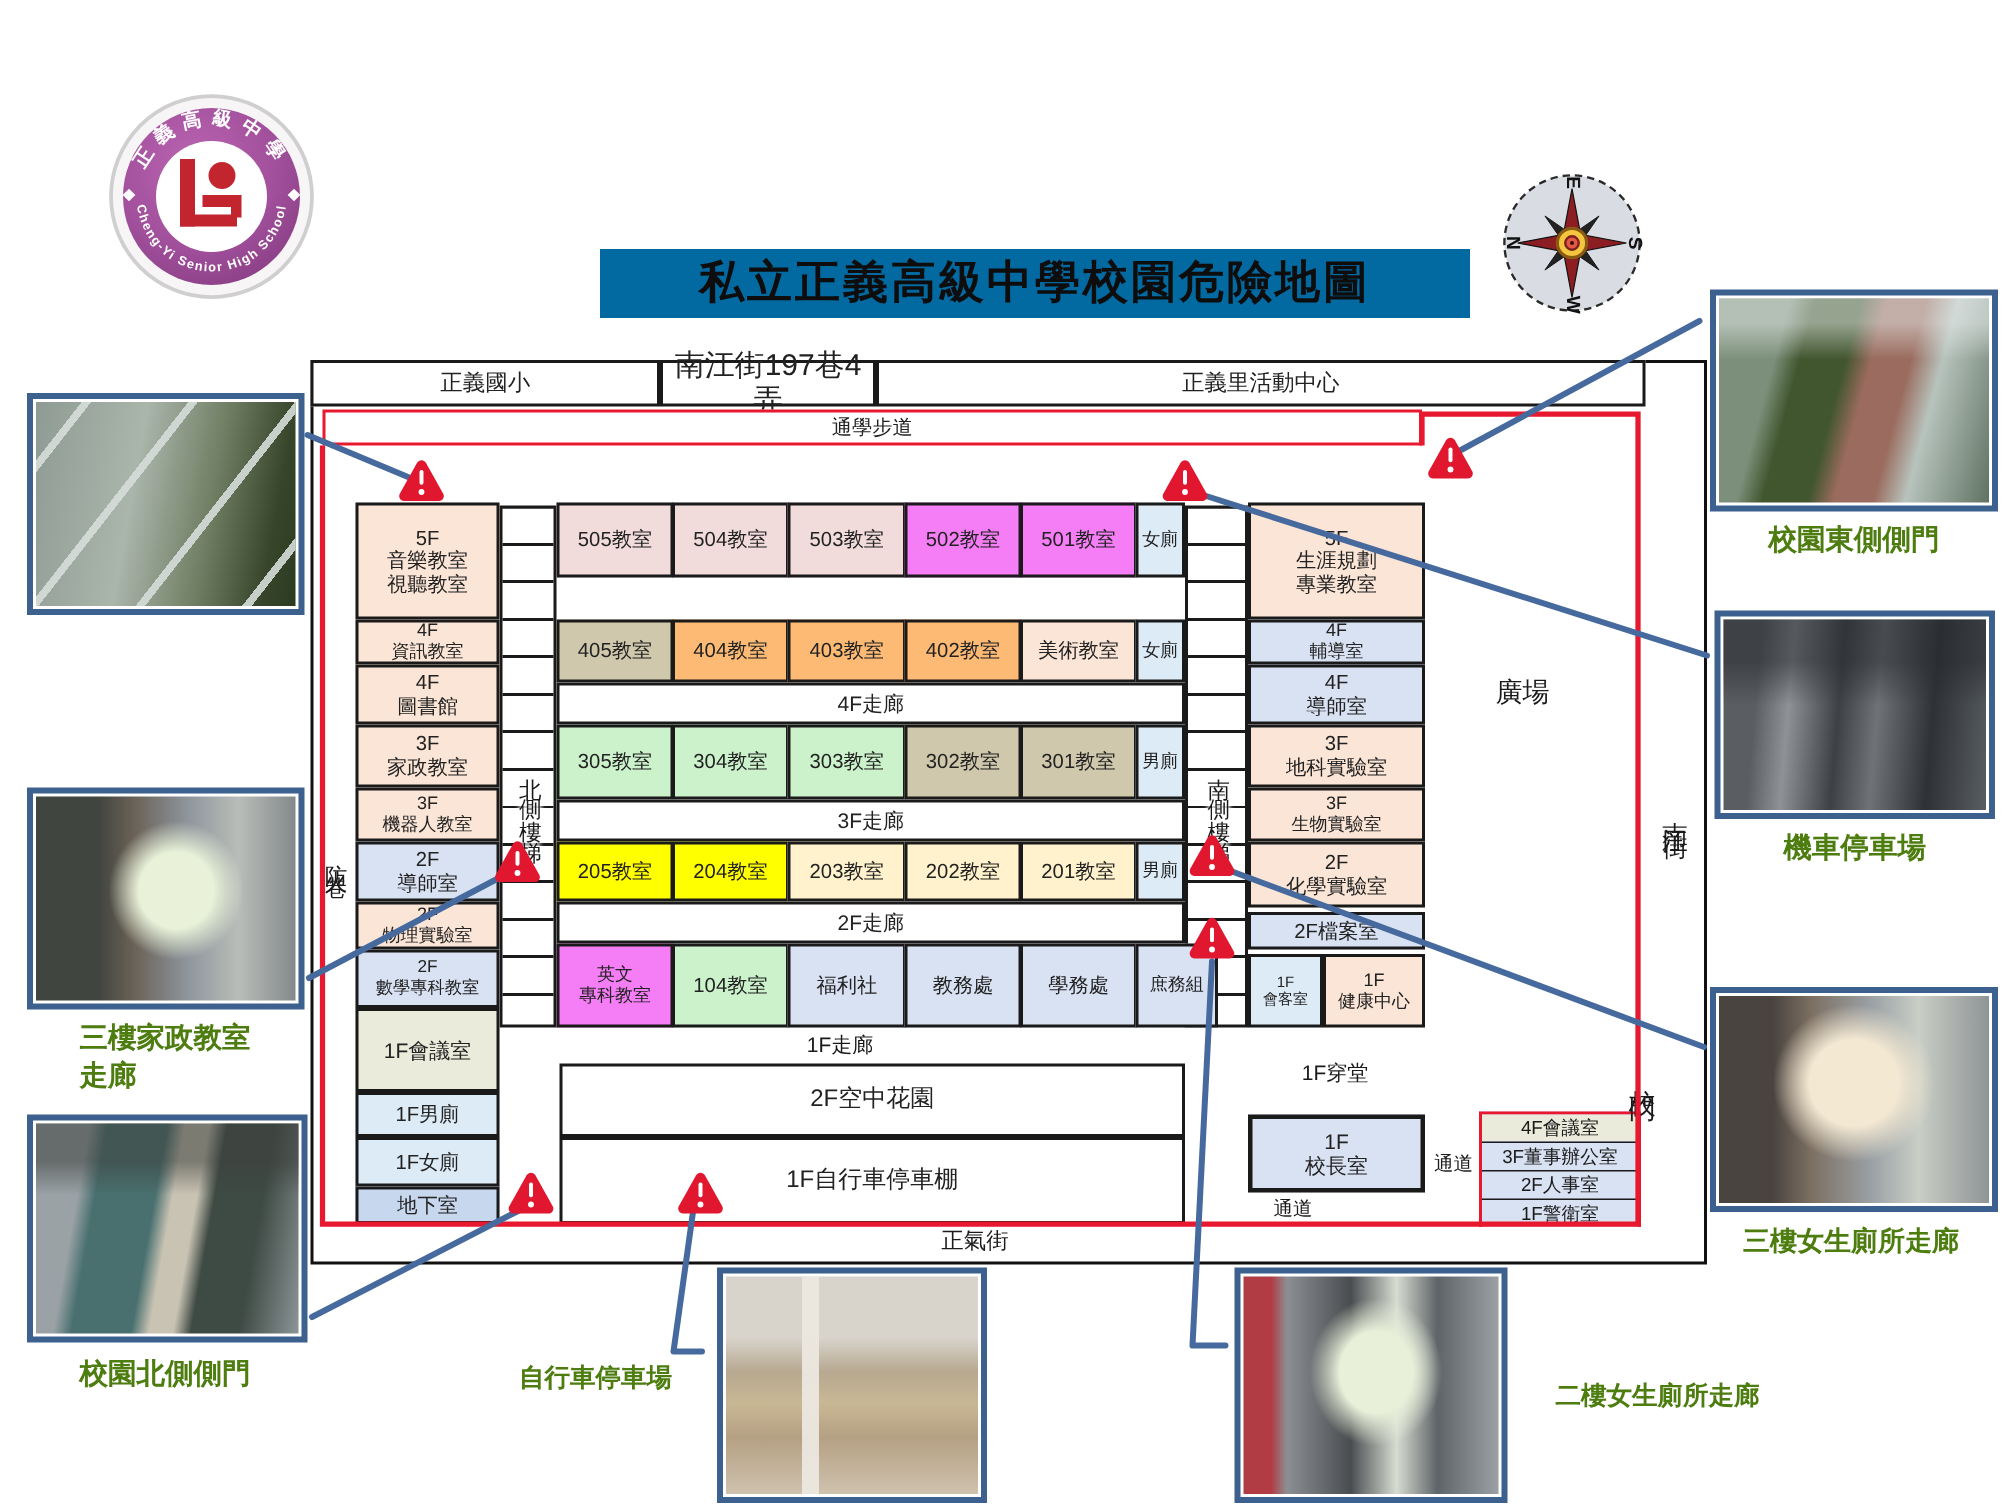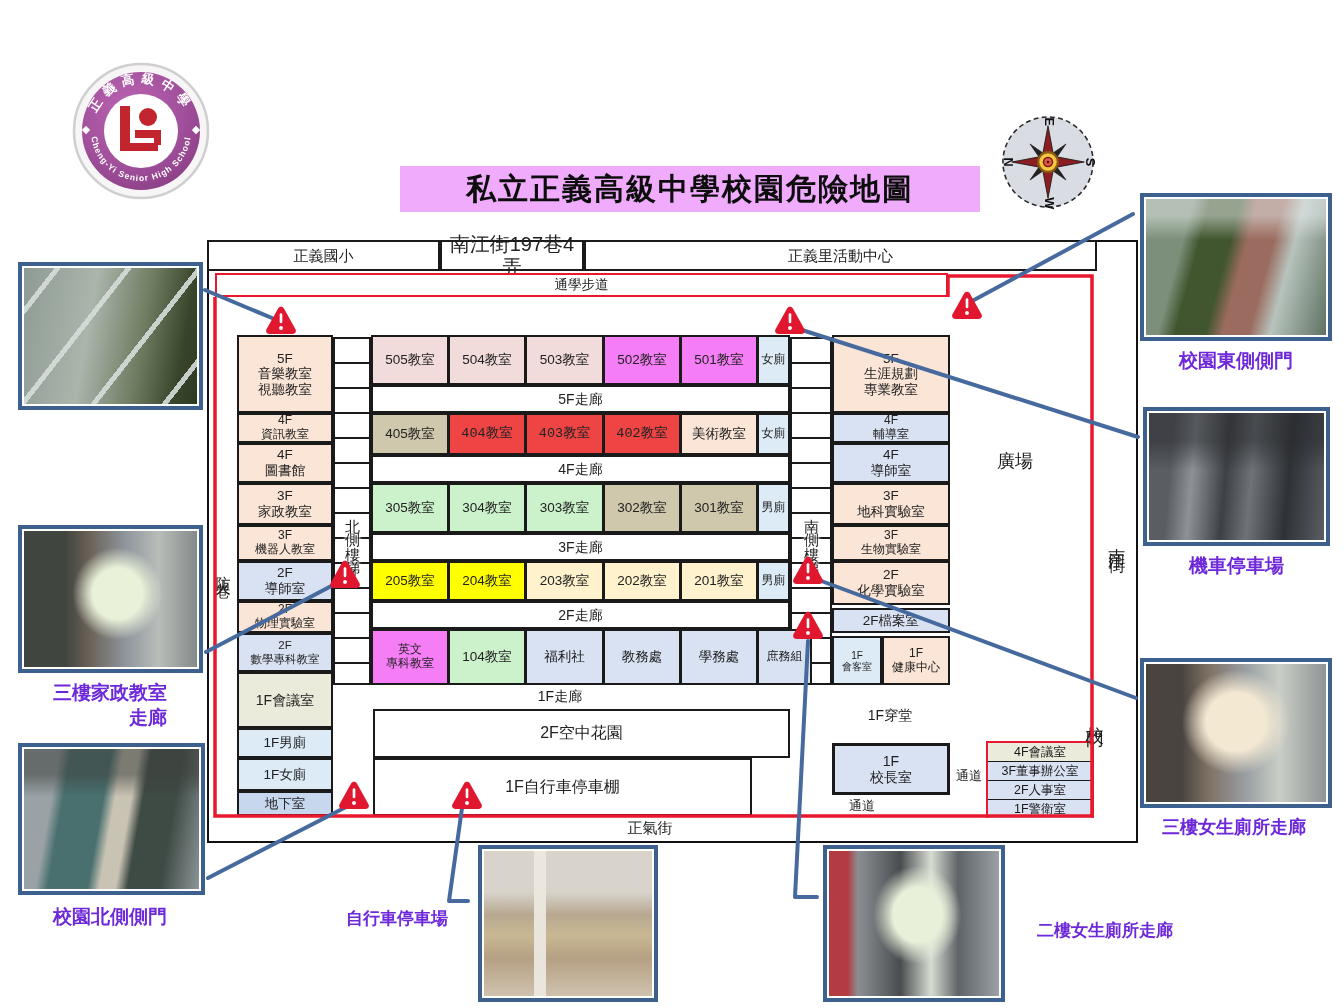--- a/index.html
+++ b/index.html
@@ -7,34 +7,34 @@
        font-family:"Liberation Sans","DejaVu Sans",sans-serif;color:#1a1a1a;}
   #stage{position:absolute;left:0;top:0;width:1344px;height:1008px;}
   .abs{position:absolute;box-sizing:border-box;}
   .cell{position:absolute;box-sizing:border-box;border:2px solid #1a1a1a;background:#fff;
         display:flex;align-items:center;justify-content:center;text-align:center;
         white-space:pre-line;line-height:1.15;font-size:13.5px;color:#222;}
   .s{font-size:12px;}
   .xs{font-size:10px;line-height:1.1;}
   .c-pe{background:#fbe5d6;} .c-bl{background:#d9e2f3;} .c-cy{background:#ddebf7;}
   .c-db{background:#c7d7ee;} .c-be{background:#ebebdb;} .c-ro{background:#f2dcdb;}
-  .c-ma{background:#f57df5;} .c-ta{background:#cfc8ac;} .c-la{background:#ef4444;font-family:Liberation Mono, monospace;}
+  .c-ma{background:#f57df5;} .c-ta{background:#cfc8ac;} .c-la{background:#fdba74;}
   .c-gr{background:#ccf2cb;} .c-ye{background:#ffff00;} .c-py{background:#fff2cc;}
   .lbl{position:absolute;box-sizing:border-box;display:flex;align-items:center;justify-content:center;
        text-align:center;white-space:pre-line;line-height:1.2;color:#1a1a1a;}
   .vert{writing-mode:vertical-rl;letter-spacing:4px;}
   .stair{position:absolute;box-sizing:border-box;border:2px solid #1a1a1a;
          background-image:repeating-linear-gradient(to bottom,#fff 0 23px,#1a1a1a 23px 25px);}
   .stair .sl{position:absolute;left:0;top:78px;width:100%;height:235px;display:flex;align-items:center;
          justify-content:center;writing-mode:vertical-rl;letter-spacing:14px;font-size:15px;
          text-shadow:0 0 3px #fff,0 0 3px #fff,0 0 4px #fff;}
   .frame{position:absolute;box-sizing:border-box;border:4px solid #3d618f;background:#fff;padding:2px;}
   .pic{width:100%;height:100%;}
-  .cap{position:absolute;display:flex;align-items:center;justify-content:center;text-align:right;
-       white-space:pre-line;font-weight:bold;line-height:1.3;color:#6d28d9;}
+  .cap{position:absolute;display:flex;align-items:center;justify-content:center;text-align:left;
+       white-space:pre-line;font-weight:bold;line-height:1.3;color:#4d7c0f;}
   .ph1{background:
     repeating-linear-gradient(128deg,rgba(220,226,222,0) 0 24px,rgba(214,221,218,.9) 24px 29px,rgba(220,226,222,0) 29px 56px),
     linear-gradient(100deg,#8e9b94 0%,#aab5ab 38%,#6f7d62 66%,#37462a 88%,#2c3a22 100%);}
   .ph2{background:
     radial-gradient(ellipse 26% 34% at 54% 46%,#e9f2d9 0 55%,rgba(0,0,0,0) 100%),
     linear-gradient(90deg,#41453f 0 24%,#6b6258 38%,#8d949b 58%,#b9bdb9 78%,#84898a 100%);}
   .ph3{background:
     linear-gradient(to bottom,rgba(60,64,60,.55) 0 18%,rgba(0,0,0,0) 34%),
     linear-gradient(100deg,#9aa2a6 0 18%,#49706f 24% 44%,#c9c3b4 50% 58%,#3e4a44 64% 80%,#8c9597 100%);}
   .ph4{background:
@@ -82,21 +82,21 @@
       <rect x="13" y="-3" width="7" height="15"></rect>
     </g>
     <text font-size="13" font-weight="bold" fill="#fff" letter-spacing="6">
       <textPath href="#arcT" startOffset="50%" text-anchor="middle">正義高級中學</textPath>
     </text>
     <text font-size="8.5" font-weight="bold" fill="#fff" letter-spacing="1">
       <textPath href="#arcB" startOffset="50%" text-anchor="middle">Cheng-Yi Senior High School</textPath>
     </text>
   </svg>
 
-  <div class="lbl" style="left:400px;top:166px;width:580px;height:46px;background:#f0abfc;
+  <div class="lbl" style="left:400px;top:166px;width:580px;height:46px;background:#0369a1;
        font-size:30px;font-weight:bold;letter-spacing:2px;color:#0d0d0d">私立正義高級中學校園危險地圖</div>
 
   <svg class="abs" style="left:999px;top:113px" width="98" height="98" viewBox="0 0 100 100">
     <circle cx="50" cy="50" r="46" fill="#d9dde3" stroke="#2a2a2a" stroke-width="1.6" stroke-dasharray="5 3.4"></circle>
     <g fill="#222" stroke="#111" stroke-width="0.6">
       <path d="M50,24 L54,46 L50,52 L46,46 Z" transform="rotate(45 50 50)"></path>
       <path d="M50,24 L54,46 L50,52 L46,46 Z" transform="rotate(135 50 50)"></path>
       <path d="M50,24 L54,46 L50,52 L46,46 Z" transform="rotate(225 50 50)"></path>
       <path d="M50,24 L54,46 L50,52 L46,46 Z" transform="rotate(315 50 50)"></path>
     </g>
@@ -173,21 +173,20 @@
 會客室</div>
   <div class="cell c-pe s" style="left:882px;top:636px;width:68px;height:49px">1F
 健康中心</div>
 
   <div class="cell c-ro" style="left:371px;top:335px;width:78px;height:50px">505教室</div>
   <div class="cell c-ro" style="left:448px;top:335px;width:78px;height:50px">504教室</div>
   <div class="cell c-ro" style="left:525px;top:335px;width:79px;height:50px">503教室</div>
   <div class="cell c-ma" style="left:603px;top:335px;width:78px;height:50px">502教室</div>
   <div class="cell c-ma" style="left:680px;top:335px;width:78px;height:50px">501教室</div>
   <div class="cell c-cy s" style="left:757px;top:335px;width:33px;height:50px">女廁</div>
-  <div class="cell" style="left:371px;top:385px;width:419px;height:28px;font-size:14px">5F走廊</div>
 
   <div class="cell c-ta" style="left:371px;top:413px;width:78px;height:42px">405教室</div>
   <div class="cell c-la" style="left:448px;top:413px;width:78px;height:42px">404教室</div>
   <div class="cell c-la" style="left:525px;top:413px;width:79px;height:42px">403教室</div>
   <div class="cell c-la" style="left:603px;top:413px;width:78px;height:42px">402教室</div>
   <div class="cell c-pe" style="left:680px;top:413px;width:78px;height:42px">美術教室</div>
   <div class="cell c-cy s" style="left:757px;top:413px;width:33px;height:42px">女廁</div>
   <div class="cell" style="left:371px;top:455px;width:419px;height:28px;font-size:14px">4F走廊</div>
 
   <div class="cell c-gr" style="left:371px;top:483px;width:78px;height:50px">305教室</div>
@@ -209,21 +208,21 @@
   <div class="cell c-ma s" style="left:371px;top:629px;width:78px;height:56px">英文
 專科教室</div>
   <div class="cell c-gr" style="left:448px;top:629px;width:78px;height:56px">104教室</div>
   <div class="cell c-bl" style="left:525px;top:629px;width:79px;height:56px">福利社</div>
   <div class="cell c-bl" style="left:603px;top:629px;width:78px;height:56px">教務處</div>
   <div class="cell c-bl" style="left:680px;top:629px;width:78px;height:56px">學務處</div>
   <div class="cell c-bl s" style="left:757px;top:629px;width:55px;height:56px">庶務組</div>
   <div class="lbl" style="left:480px;top:686px;width:160px;height:20px;font-size:14px">1F走廊</div>
 
   <div class="cell" style="left:373px;top:709px;width:417px;height:49px;font-size:16px">2F空中花園</div>
-  <div class="cell" style="left:373px;top:758px;width:379px;height:58px;font-size:16px">1F自行車停車棚</div>
+  <div class="cell" style="left:373px;top:758px;width:417px;height:58px;font-size:16px">1F自行車停車棚</div>
 
   <div class="cell c-bl" style="left:832px;top:743px;width:118px;height:52px;border-width:3px;font-size:14px">1F
 校長室</div>
   <div class="abs" style="left:986px;top:741px;width:108px;height:77px;border:2.5px solid #e8192e;background:#c4b5fd">
     <div class="c-be" style="height:18px;display:flex;align-items:center;justify-content:center;font-size:12.5px">4F會議室</div>
     <div class="c-bl" style="height:18px;border-top:1.5px solid #1a1a1a;display:flex;align-items:center;justify-content:center;font-size:12.5px">3F董事辦公室</div>
     <div class="c-bl" style="height:18px;border-top:1.5px solid #1a1a1a;display:flex;align-items:center;justify-content:center;font-size:12.5px">2F人事室</div>
     <div class="c-bl" style="height:18px;border-top:1.5px solid #1a1a1a;display:flex;align-items:center;justify-content:center;font-size:12.5px">1F警衛室</div>
   </div>
 

